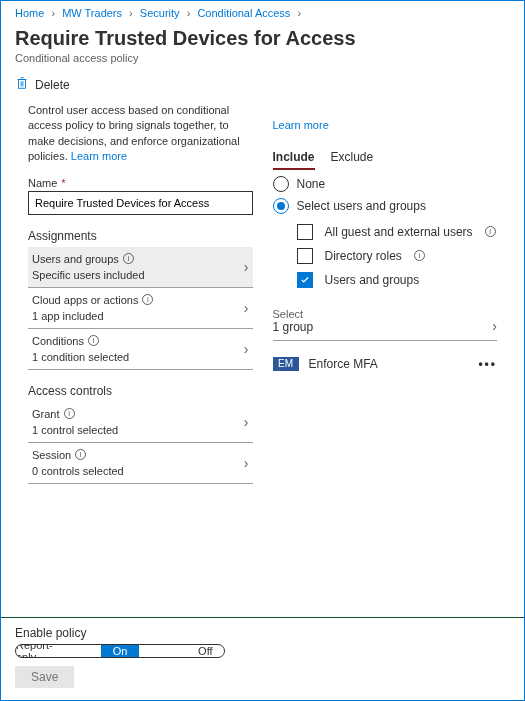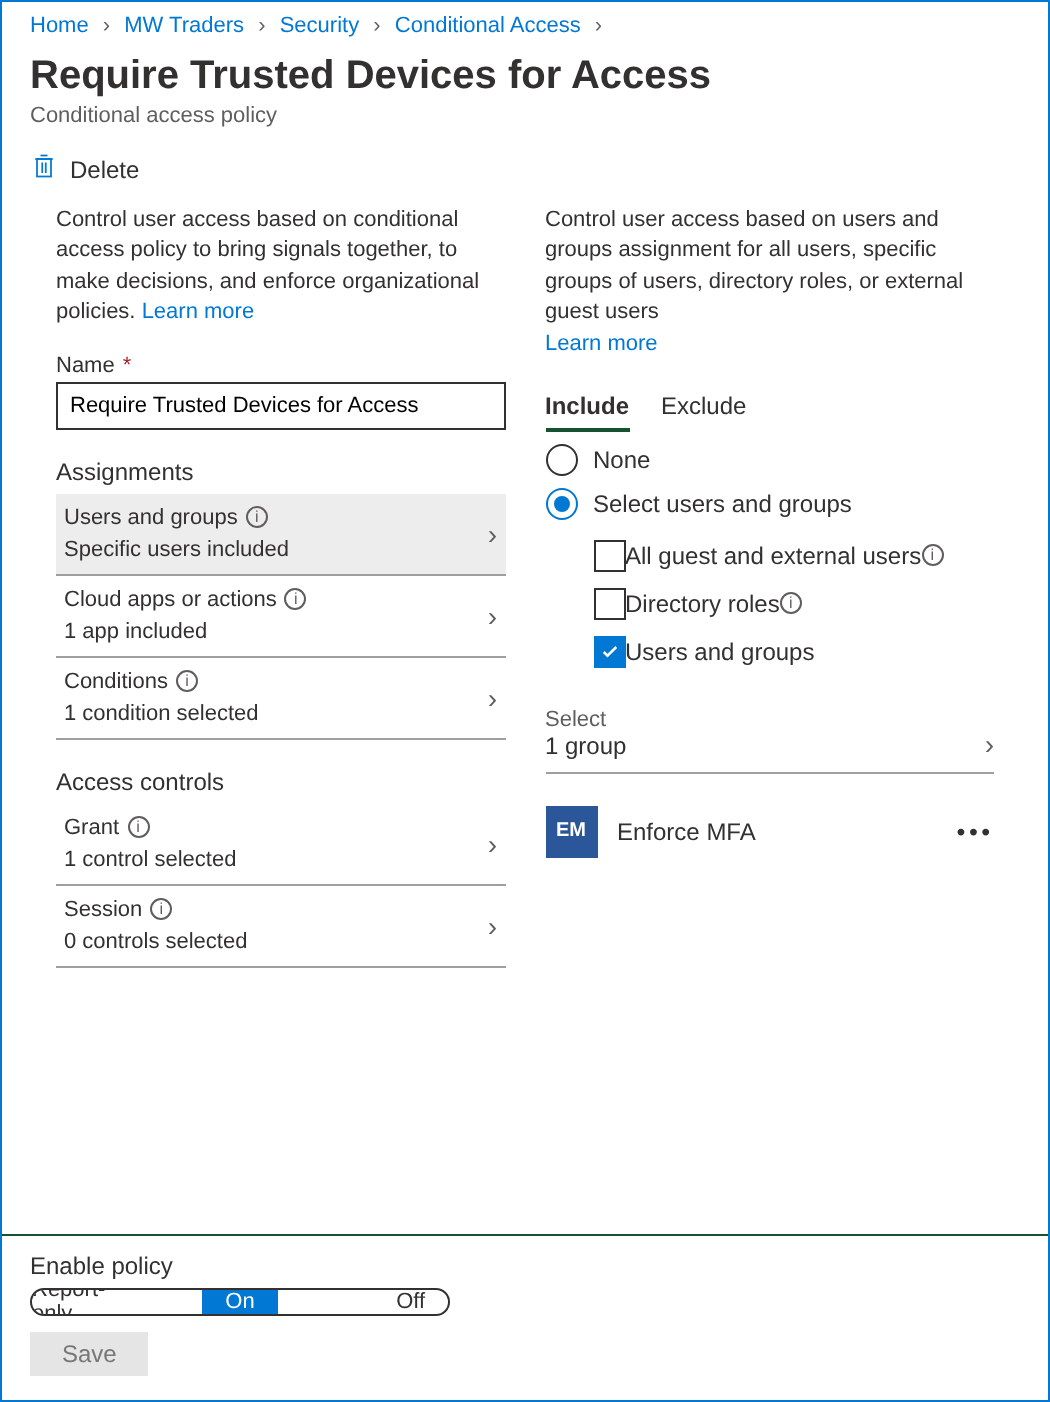--- a/index.html
+++ b/index.html
@@ -82,33 +82,33 @@
     width: 11px; height: 11px;
     border: 1px solid #605e5c;
     border-radius: 50%;
     display: inline-flex;
     align-items:center; justify-content:center;
     font-size: 8px; color:#605e5c;
   }
   
   .tabs { display: flex; gap: 16px; border-bottom: none; margin-bottom: 6px; font-size: 12px; }
   .tab { padding: 4px 0; cursor: pointer; }
-  .tab.active { font-weight: 600; border-bottom: 2px solid #14532d; }
+  .tab.active { font-weight: 600; border-bottom: 2px solid #7f1d1d; }
   .radio-group { display:flex; flex-direction:column; gap:6px; margin: 4px 0 10px 0; }
   .radio-line { display:flex; align-items:center; gap:8px; font-size: 12px; cursor: pointer; }
   .radio-outer {
     width: 16px; height: 16px; border: 1px solid #323130; border-radius: 50%;
     display:flex; align-items:center; justify-content:center;
   }
   .radio-line.selected .radio-outer { border-color: #0078d4; }
   .radio-line.selected .radio-inner {
     width: 8px; height: 8px; background: #0078d4; border-radius:50%;
   }
   .check-group { display:flex; flex-direction:column; gap:8px; padding-left: 24px; margin-bottom: 16px; }
-  .check-line { display:flex; align-items:center; gap:0; font-size: 12px; cursor: pointer; }
+  .check-line { display:flex; align-items:center; gap:12px; font-size: 12px; cursor: pointer; }
   .cbox {
     width: 16px; height: 16px; border: 1px solid #323130;
     display:flex; align-items:center; justify-content:center;
     background:#fff;
   }
   .cbox.checked { background:#0078d4; border-color:#0078d4; color:#fff; }
   .cbox.checked svg { width:10px; height:10px; }
   .select-row {
     border-bottom: 1px solid #a19f9d;
     padding: 4px 0 6px 0;
@@ -116,23 +116,23 @@
     cursor:pointer; margin-bottom: 12px; gap: 39px;
   }
   .select-row .slabel { font-size:11px; color:#605e5c; }
   .select-row .sval { font-size:12px; }
   .group-row {
     display:flex; align-items:center; gap:10px; padding: 4px 0;
     justify-content: space-between;
   }
   .group-row .gl { display:flex; align-items:center; gap:10px; }
   .avatar {
-    width: 26px; height: 26px; background:#2b579a; color:#fff;
+    width: 26px; height: 14px; background:#2b579a; color:#fff;
     display:flex; align-items:center; justify-content:center;
-    font-size: 10px; font-weight: 700;
+    font-size: 10px; font-weight: 400;
   }
   .more-dots { letter-spacing: 2px; font-weight: bold; cursor: pointer; }
   
   .footer {
     position: absolute;
     left: 0; right: 0; bottom: 0;
     padding: 8px 14px 12px 14px;
     border-top: 1px solid #14532d;
     background: #fff;
   }
@@ -251,21 +251,21 @@
             <span class="info-icon">i</span>
           </div>
         <div class="label-sub">0 controls selected</div>
       </div>
       <span class="chev">›</span>
     </div>
   </div>
 
   <div class="col">
     <p class="desc">
-      <span>Control user access based on users and groups assignment for all users, specific groups of users, directory roles, or external guest users</span><br>
+      <br>
       <span class="learn-more">Learn more</span>
     </p>
 
     <div class="tabs">
       <div class="tab active">Include</div>
       <div class="tab">Exclude</div>
     </div>
 
     <div class="radio-group">
       <div class="radio-line">

